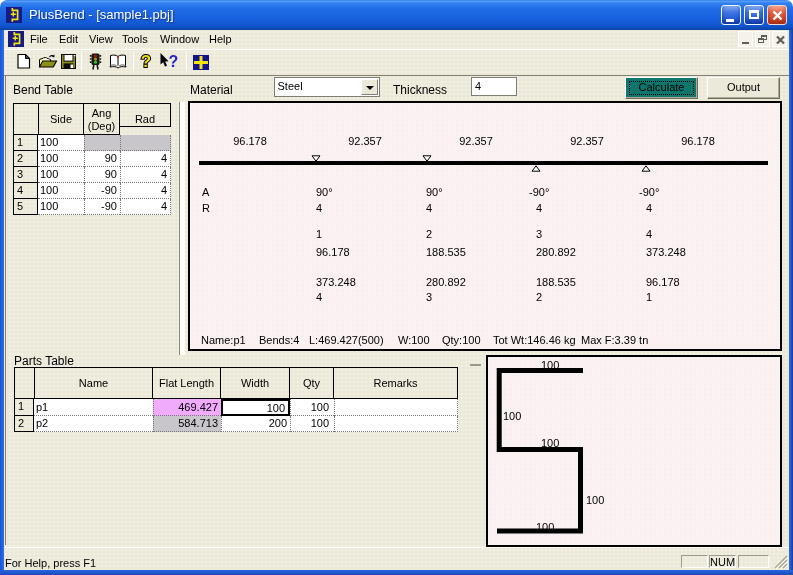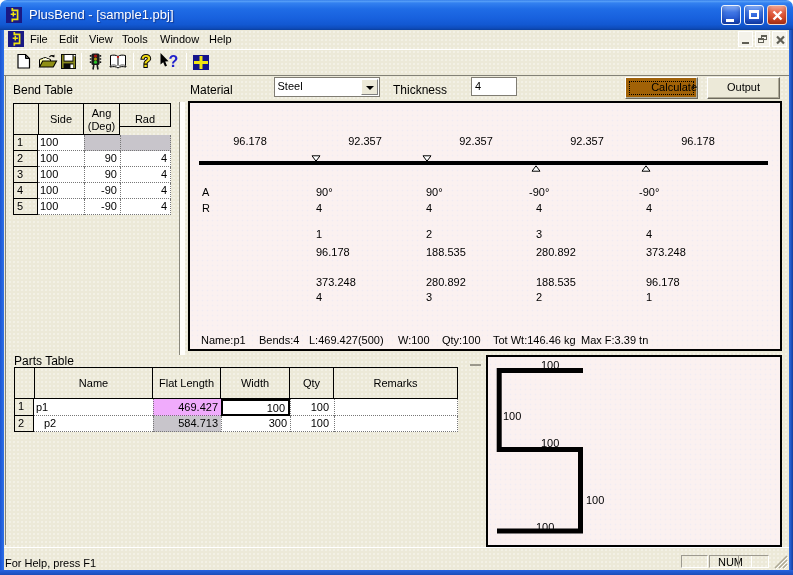--- a/index.html
+++ b/index.html
@@ -164,21 +164,21 @@
   <div style="padding:2px 0 0 3px">Steel</div>
   <div class="a" style="right:1px;top:1px;width:17px;height:16px;background:#ece9d8;border:1px solid #fff;border-right-color:#808080;border-bottom-color:#808080;box-sizing:border-box">
     <div class="a" style="left:4px;top:6px;width:0;height:0;border-left:4px solid transparent;border-right:4px solid transparent;border-top:4px solid #000"></div>
   </div>
 </div>
 <div class="a b" style="left:393px;top:83px;font-size:12px">Thickness</div>
 <div class="a" style="left:471px;top:77px;width:46px;height:19px;background:#fff;border:1px solid #7f7c73;box-sizing:border-box">
   <div style="padding:2px 0 0 3px">4</div>
 </div>
 
-<div class="a" style="left:625px;top:77px;width:73px;height:22px;background:#a16207;border:1px solid;border-color:#fff #6d6a5e #6d6a5e #fff;box-shadow:inset -1px -1px 0 #aeaa98;box-sizing:border-box;text-align:right;line-height:19px">
+<div class="a" style="left:625px;top:77px;width:73px;height:22px;background:#0f766e;border:1px solid;border-color:#fff #6d6a5e #6d6a5e #fff;box-shadow:inset -1px -1px 0 #aeaa98;box-sizing:border-box;text-align:center;line-height:19px">
   <div class="a" style="left:3px;top:3px;right:3px;bottom:3px;border:1px dotted #000"></div>Calculate</div>
 <div class="a" style="left:707px;top:77px;width:73px;height:22px;background:#ece9d8;border:1px solid;border-color:#fff #6d6a5e #6d6a5e #fff;box-shadow:inset -1px -1px 0 #aeaa98;box-sizing:border-box;text-align:center;line-height:19px">Output</div>
 
 <div class="a" style="left:188px;top:101px;width:594px;height:250px;background-color:#fbf1f0;background-image:radial-gradient(rgba(218,220,248,.28) 0.7px, rgba(255,255,255,0) 1.2px);background-size:5px 5px;border:2px solid #000"></div>
 
 <div class="a" style="left:218px;top:135px;width:64px;text-align:center">96.178</div>
 <div class="a" style="left:333px;top:135px;width:64px;text-align:center">92.357</div>
 <div class="a" style="left:444px;top:135px;width:64px;text-align:center">92.357</div>
 <div class="a" style="left:555px;top:135px;width:64px;text-align:center">92.357</div>
 <div class="a" style="left:666px;top:135px;width:64px;text-align:center">96.178</div>
@@ -243,40 +243,40 @@
   <div class="a b" style="left:276px;top:0;width:44px;height:32px;border:1px solid #000;border-left:0;line-height:30px;text-align:center">Qty</div>
   <div class="a b" style="left:320px;top:0;width:124px;height:32px;border:1px solid #000;border-left:0;line-height:30px;text-align:center">Remarks</div>
   <div class="a" style="left:0;top:32px;width:20px;height:17px;border:1px solid #000;border-top:0;padding-left:3px;line-height:15px">1</div>
   <div class="a" style="left:0;top:49px;width:20px;height:16px;border:1px solid #000;border-top:0;padding-left:3px;line-height:15px">2</div>
   <div class="a" style="left:20px;top:32px;width:424px;height:33px;background:#fff"></div>
   <div class="a" style="left:20px;top:32px;width:119px;height:17px;border-bottom:1px dotted #777;padding-left:2px;line-height:16px">p1</div>
   <div class="a" style="left:139px;top:32px;width:68px;height:17px;background:#f0abfc;border-bottom:1px dotted #777;border-left:1px dotted #777;text-align:right;padding-right:3px;line-height:16px">469.427</div>
   <div class="a" style="left:207px;top:32px;width:69px;height:17px;border:2px solid #000;text-align:right;padding-right:3px;line-height:14px">100</div>
   <div class="a" style="left:276px;top:32px;width:44px;height:17px;border-bottom:1px dotted #777;border-left:1px dotted #777;text-align:right;padding-right:5px;line-height:16px">100</div>
   <div class="a" style="left:320px;top:32px;width:124px;height:17px;border-bottom:1px dotted #777;border-left:1px dotted #777;border-right:1px dotted #777"></div>
-  <div class="a" style="left:20px;top:49px;width:135px;height:16px;border-bottom:1px dotted #777;padding-left:10px;line-height:15px">p2</div>
+  <div class="a" style="left:20px;top:49px;width:135px;height:16px;border-bottom:1px dotted #777;padding-left:2px;line-height:15px">p2</div>
   <div class="a" style="left:139px;top:49px;width:68px;height:16px;background:#c8c5cb;border-bottom:1px dotted #777;border-left:1px dotted #777;text-align:right;padding-right:3px;line-height:15px">584.713</div>
-  <div class="a" style="left:207px;top:49px;width:69px;height:16px;border-bottom:1px dotted #777;border-left:1px dotted #777;text-align:right;padding-right:3px;line-height:15px">300</div>
+  <div class="a" style="left:207px;top:49px;width:69px;height:16px;border-bottom:1px dotted #777;border-left:1px dotted #777;text-align:right;padding-right:3px;line-height:15px">200</div>
   <div class="a" style="left:276px;top:49px;width:44px;height:16px;border-bottom:1px dotted #777;border-left:1px dotted #777;text-align:right;padding-right:5px;line-height:15px">100</div>
   <div class="a" style="left:320px;top:49px;width:124px;height:16px;border-bottom:1px dotted #777;border-left:1px dotted #777;border-right:1px dotted #777"></div>
 </div>
 
 <div class="a" style="left:470px;top:364px;width:11px;height:2px;background:#9a978b"></div>
 
 <div class="a" style="left:486px;top:355px;width:296px;height:192px;background-color:#fbf1f0;background-image:radial-gradient(rgba(218,220,248,.28) 0.7px, rgba(255,255,255,0) 1.2px);background-size:5px 5px;border:2px solid #000"></div>
 <svg class="a" style="left:488px;top:357px" width="292px" height="188" viewBox="0 0 292 188">
   <path d="M95 13.5 H11.2 V92.5 H92.5 V174 H9" fill="none" stroke="#000" stroke-width="5"></path>
 </svg>
 <div class="a" style="left:541px;top:359px">100</div>
 <div class="a" style="left:503px;top:410px">100</div>
 <div class="a" style="left:541px;top:437px">100</div>
 <div class="a" style="left:586px;top:494px">100</div>
 <div class="a" style="left:536px;top:521px">100</div>
 
 <div class="a" style="left:4px;top:547px;width:785px;height:23px;background-color:#ece9d8;background-image:radial-gradient(rgba(255,255,252,.38) 0.7px, rgba(255,255,255,0) 1.2px);background-size:4px 4px;border-top:1px solid #fff"></div>
 <div class="a" style="left:5px;top:557px">For Help, press F1</div>
 <div class="a" style="left:681px;top:555px;width:27px;height:13px;border:1px solid;border-color:#9d9a90 #fff #fff #9d9a90"></div>
-<div class="a" style="left:709px;top:555px;width:43px;height:13px;border:1px solid;border-color:#9d9a90 #fff #fff #9d9a90;text-align:center;line-height:13px">NUM</div>
+<div class="a" style="left:709px;top:555px;width:27px;height:13px;border:1px solid;border-color:#9d9a90 #fff #fff #9d9a90;text-align:center;line-height:13px">NUM</div>
 <div class="a" style="left:738px;top:555px;width:31px;height:13px;border:1px solid;border-color:#9d9a90 #fff #fff #9d9a90"></div>
 <svg class="a" style="left:772px;top:553px" width="16" height="16" viewBox="0 0 16 16">
  <path d="M15 3 L3 15 M15 7 L7 15 M15 11 L11 15" stroke="#aca894" stroke-width="1.5"></path>
  <path d="M16 4 L4 16 M16 8 L8 16 M16 12 L12 16" stroke="#fff" stroke-width="1"></path>
 </svg>
 
 </body></html>

